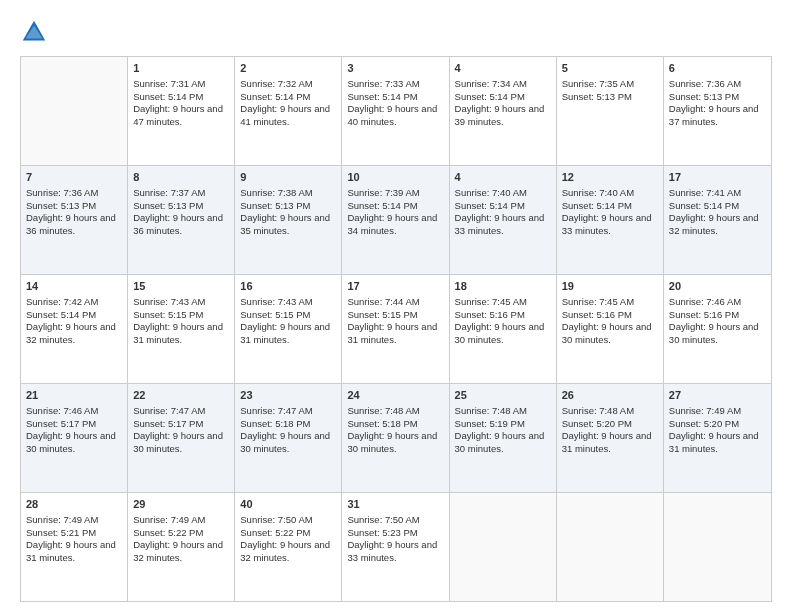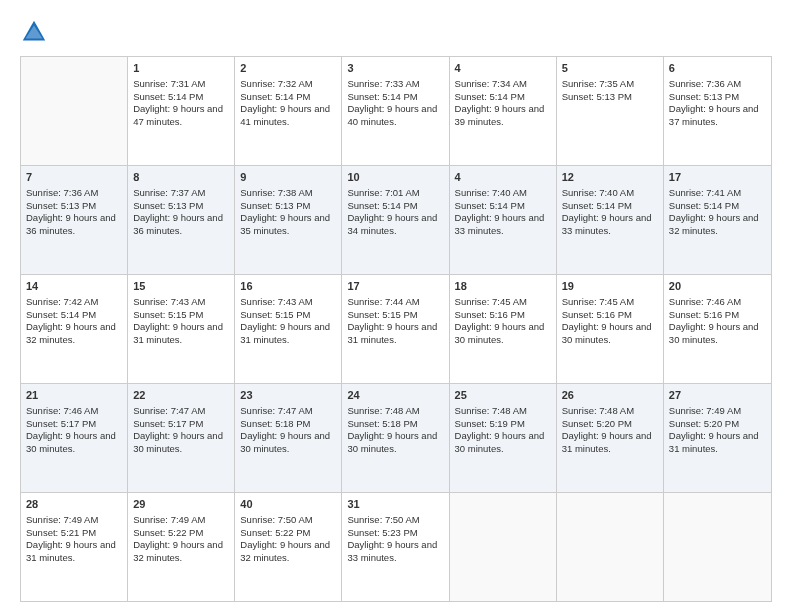--- a/index.html
+++ b/index.html
@@ -140,21 +140,21 @@
           <div class="cal-cell"><span class="day-num">2</span><span>Sunrise: 7:32 AM</span><br><span>Sunset: 5:14 PM</span><br><span>Daylight: 9 hours and 41 minutes.</span></div>
           <div class="cal-cell"><span class="day-num">3</span><span>Sunrise: 7:33 AM</span><br><span>Sunset: 5:14 PM</span><br><span>Daylight: 9 hours and 40 minutes.</span></div>
           <div class="cal-cell"><span class="day-num">4</span><span>Sunrise: 7:34 AM</span><br><span>Sunset: 5:14 PM</span><br><span>Daylight: 9 hours and 39 minutes.</span></div>
           <div class="cal-cell"><span class="day-num">5</span><span>Sunrise: 7:35 AM</span><br><span>Sunset: 5:13 PM</span><br></div>
           <div class="cal-cell"><span class="day-num">6</span><span>Sunrise: 7:36 AM</span><br><span>Sunset: 5:13 PM</span><br><span>Daylight: 9 hours and 37 minutes.</span></div>
         </div>
         <div class="cal-row">
           <div class="cal-cell alt-row"><span class="day-num">7</span><span>Sunrise: 7:36 AM</span><br><span>Sunset: 5:13 PM</span><br><span>Daylight: 9 hours and 36 minutes.</span></div>
           <div class="cal-cell alt-row"><span class="day-num">8</span><span>Sunrise: 7:37 AM</span><br><span>Sunset: 5:13 PM</span><br><span>Daylight: 9 hours and 36 minutes.</span></div>
           <div class="cal-cell alt-row"><span class="day-num">9</span><span>Sunrise: 7:38 AM</span><br><span>Sunset: 5:13 PM</span><br><span>Daylight: 9 hours and 35 minutes.</span></div>
-          <div class="cal-cell alt-row"><span class="day-num">10</span><span>Sunrise: 7:01 AM</span><br><span>Sunset: 5:14 PM</span><br><span>Daylight: 9 hours and 34 minutes.</span></div>
+          <div class="cal-cell alt-row"><span class="day-num">10</span><span>Sunrise: 7:39 AM</span><br><span>Sunset: 5:14 PM</span><br><span>Daylight: 9 hours and 34 minutes.</span></div>
           <div class="cal-cell alt-row"><span class="day-num">4</span><span>Sunrise: 7:40 AM</span><br><span>Sunset: 5:14 PM</span><br><span>Daylight: 9 hours and 33 minutes.</span></div>
           <div class="cal-cell alt-row"><span class="day-num">12</span><span>Sunrise: 7:40 AM</span><br><span>Sunset: 5:14 PM</span><br><span>Daylight: 9 hours and 33 minutes.</span></div>
           <div class="cal-cell alt-row"><span class="day-num">17</span><span>Sunrise: 7:41 AM</span><br><span>Sunset: 5:14 PM</span><br><span>Daylight: 9 hours and 32 minutes.</span></div>
         </div>
         <div class="cal-row">
           <div class="cal-cell"><span class="day-num">14</span><span>Sunrise: 7:42 AM</span><br><span>Sunset: 5:14 PM</span><br><span>Daylight: 9 hours and 32 minutes.</span></div>
           <div class="cal-cell"><span class="day-num">15</span><span>Sunrise: 7:43 AM</span><br><span>Sunset: 5:15 PM</span><br><span>Daylight: 9 hours and 31 minutes.</span></div>
           <div class="cal-cell"><span class="day-num">16</span><span>Sunrise: 7:43 AM</span><br><span>Sunset: 5:15 PM</span><br><span>Daylight: 9 hours and 31 minutes.</span></div>
           <div class="cal-cell"><span class="day-num">17</span><span>Sunrise: 7:44 AM</span><br><span>Sunset: 5:15 PM</span><br><span>Daylight: 9 hours and 31 minutes.</span></div>
           <div class="cal-cell"><span class="day-num">18</span><span>Sunrise: 7:45 AM</span><br><span>Sunset: 5:16 PM</span><br><span>Daylight: 9 hours and 30 minutes.</span></div>

